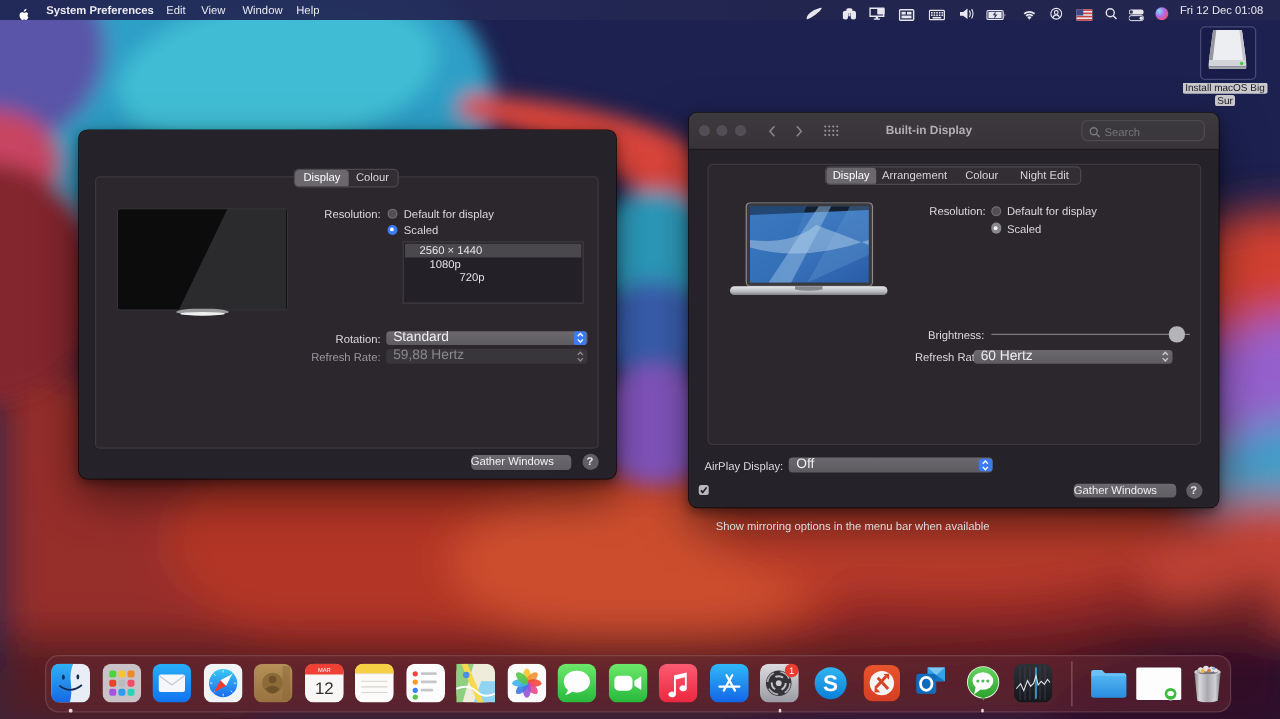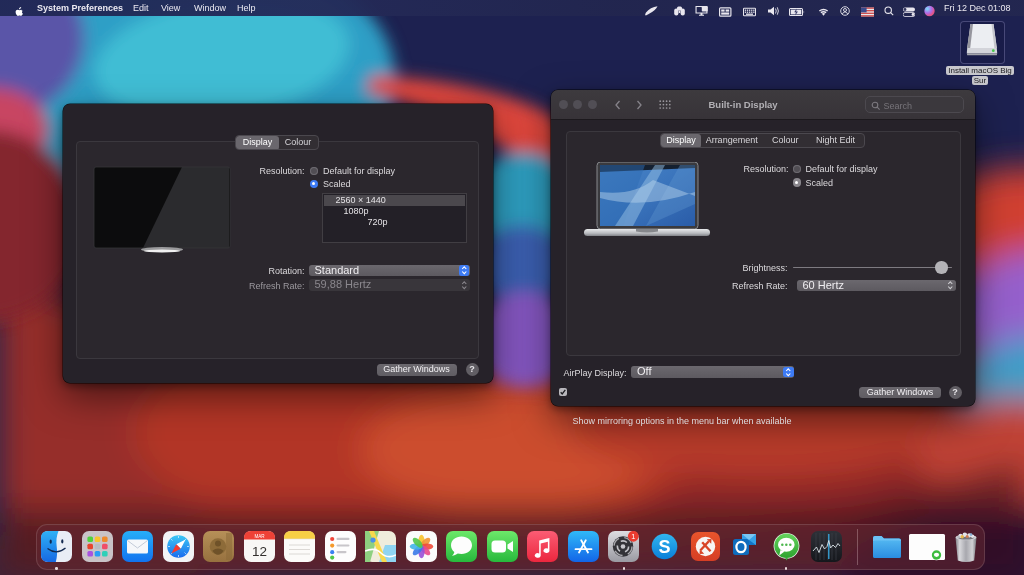--- a/index.html
+++ b/index.html
@@ -26,21 +26,21 @@
   .radio.graysel::after{content:"";position:absolute;left:2.75px;top:2.75px;width:3px;height:3px;border-radius:50%;background:#fff;}
   .listbox{position:absolute;background:#232027;border:1px solid #413e43;}
   .lrow{position:absolute;left:1px;right:1px;height:11px;font-size:9px;color:#e4e2e5;line-height:11px;padding-left:12px;white-space:nowrap;}
   .lrow.sel{background:#4b484d;}
   .dd{position:absolute;background:linear-gradient(#6b686e,#5d5a60);border-radius:3px;font-size:11px;color:#f0eef1;line-height:11px;}
   .dd .txt{position:absolute;left:6px;top:0;line-height:inherit;}
   .dd.disabled{background:#39363b;color:#8a878d;}
   .stepper{position:absolute;right:0.5px;top:0.5px;bottom:0.5px;width:10.5px;border-radius:2.5px;}
   .stepper.blue{background:#3d7bf5;}
   .stepper svg{position:absolute;left:0;top:0;}
-  .btn{position:absolute;background:linear-gradient(#6b686e,#605d63);border-radius:3.5px;font-size:9px;color:#f2f0f3;text-align:center;}
+  .btn{position:absolute;background:linear-gradient(#6b686e,#605d63);border-radius:3.5px;font-size:9px;color:#f2f0f3;}
   .qbtn{position:absolute;width:13px;height:13px;border-radius:50%;background:#615e64;color:#e8e6e9;font-size:9px;font-weight:bold;text-align:center;line-height:13px;}
   
   #dock{position:absolute;left:36px;top:524px;width:949px;height:46px;background:rgba(102,42,52,0.52);border:1px solid rgba(255,255,255,0.13);border-radius:11px;z-index:40;}
   .dicon{position:absolute;top:530.5px;width:31px;height:31px;z-index:41;}
   .ddot{position:absolute;width:2.5px;height:2.5px;border-radius:50%;background:#e8d8da;top:567px;z-index:41;}
 </style>
 </head>
 <body>
 <div id="stage">
 
@@ -328,21 +328,21 @@
     </svg>
     <div class="lbl lblr" style="right:186px;top:74.5px;width:90px;">Resolution:</div>
     <div class="radio" style="left:242px;top:75px;"></div>
     <div class="lbl" style="left:255px;top:74.5px;">Default for display</div>
     <div class="radio graysel" style="left:242px;top:88.5px;"></div>
     <div class="lbl" style="left:255px;top:88px;">Scaled</div>
     <div class="lbl lblr" style="right:187px;top:173px;width:90px;">Brightness:</div>
     <div class="abs" style="left:242.5px;top:177px;width:159px;height:1.5px;background:#7e7b81;border-radius:1px;"></div>
     <div class="abs" style="left:384.5px;top:171.5px;width:12.5px;height:12.5px;border-radius:50%;background:#b4b3b7;"></div>
     <div class="lbl lblr" style="right:187px;top:191.5px;width:90px;">Refresh Rate:</div>
-    <div class="dd" style="left:246px;top:190px;width:159px;height:11.5px;">
+    <div class="dd" style="left:228px;top:190px;width:159px;height:11.5px;">
       <div class="txt">60 Hertz</div>
       <div class="stepper">
           <svg width="10.5" height="10.5" viewBox="0 0 10.5 10.5">
             <path d="M3.2 4 L5.25 1.8 L7.3 4" stroke="#cdccd0" stroke-width="1.1" fill="none"></path>
             <path d="M3.2 6.5 L5.25 8.7 L7.3 6.5" stroke="#cdccd0" stroke-width="1.1" fill="none"></path>
           </svg>
         </div>
     </div>
     <div class="lbl" style="left:13px;top:278px;">AirPlay Display:</div>
     <div class="dd" style="left:80.5px;top:276.5px;width:163px;height:11.5px;">

